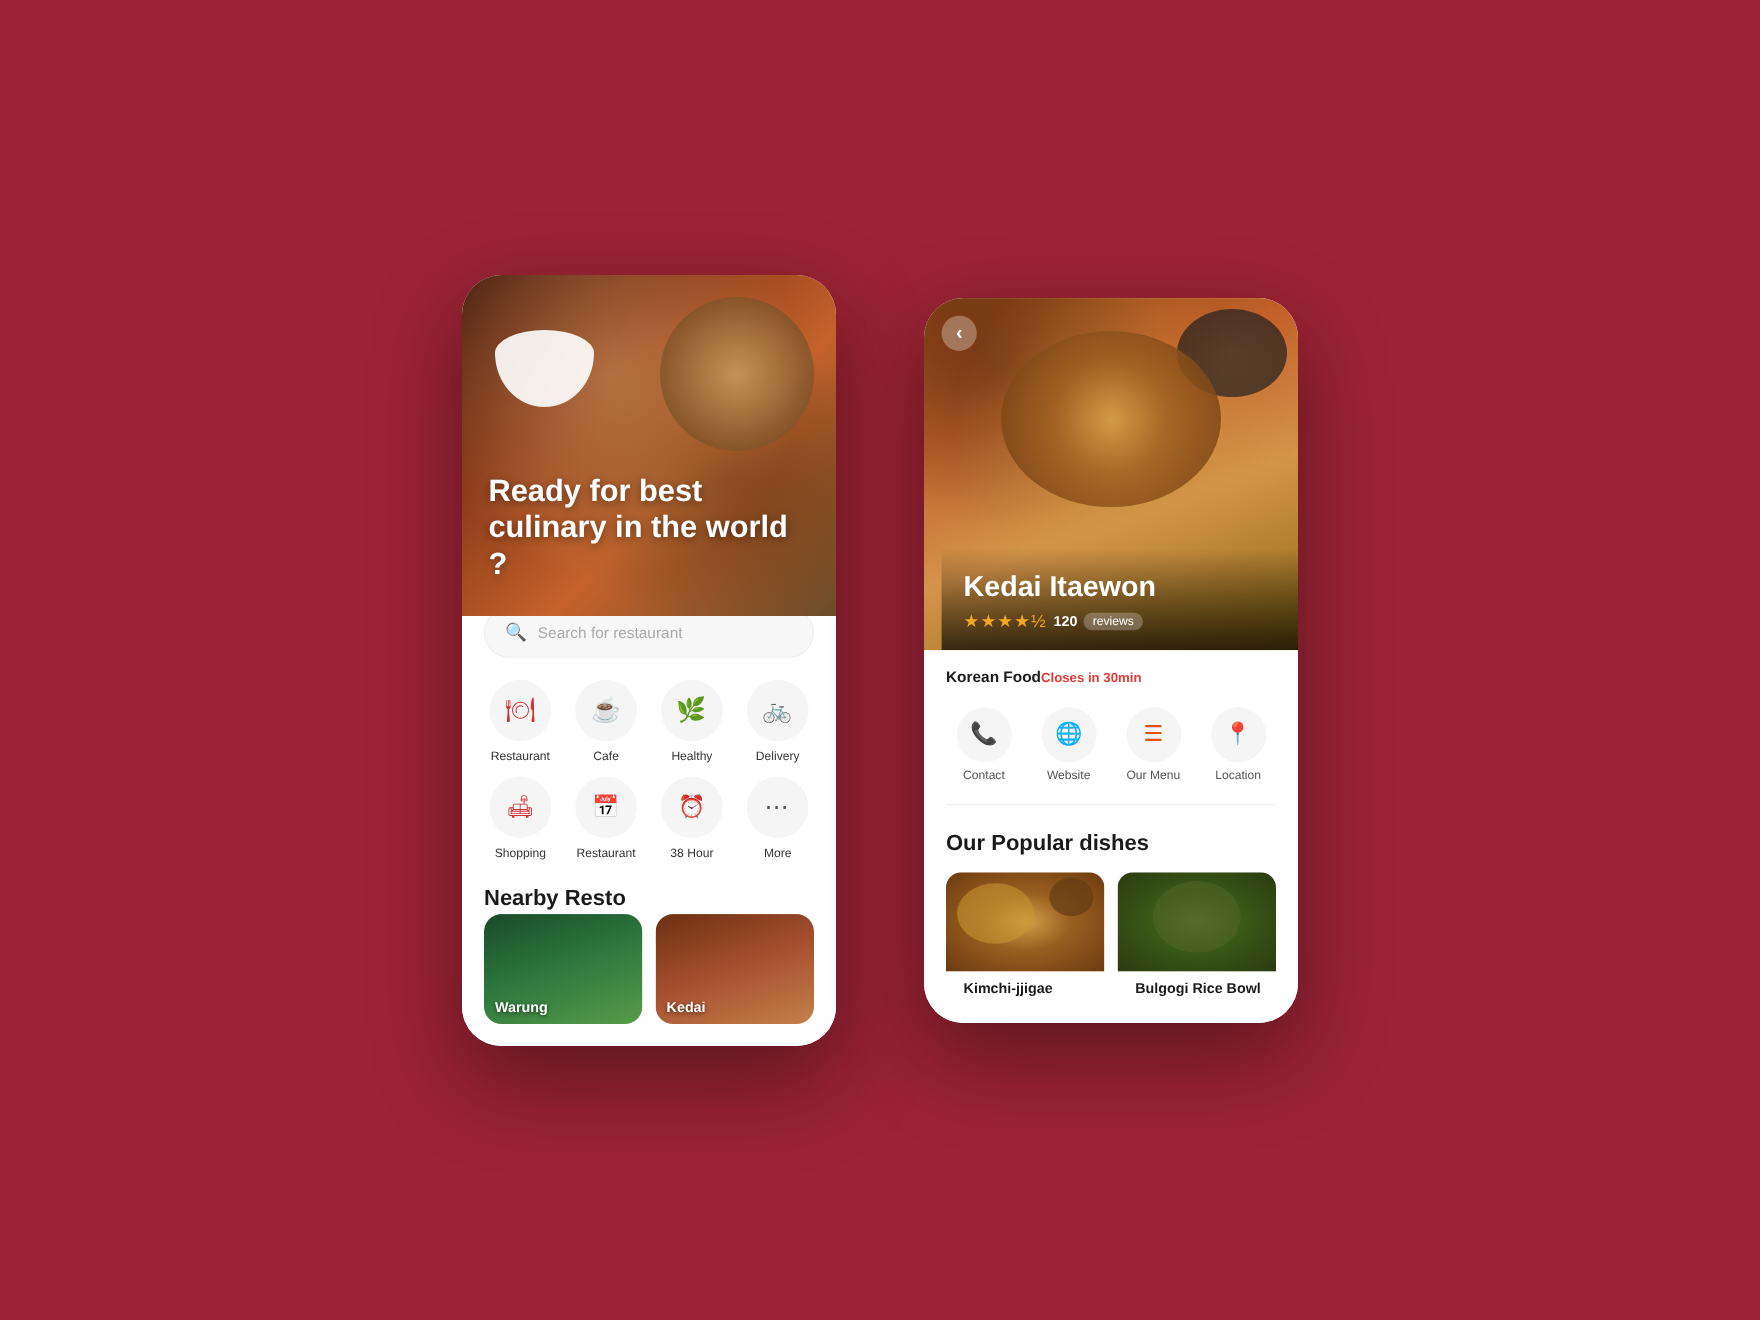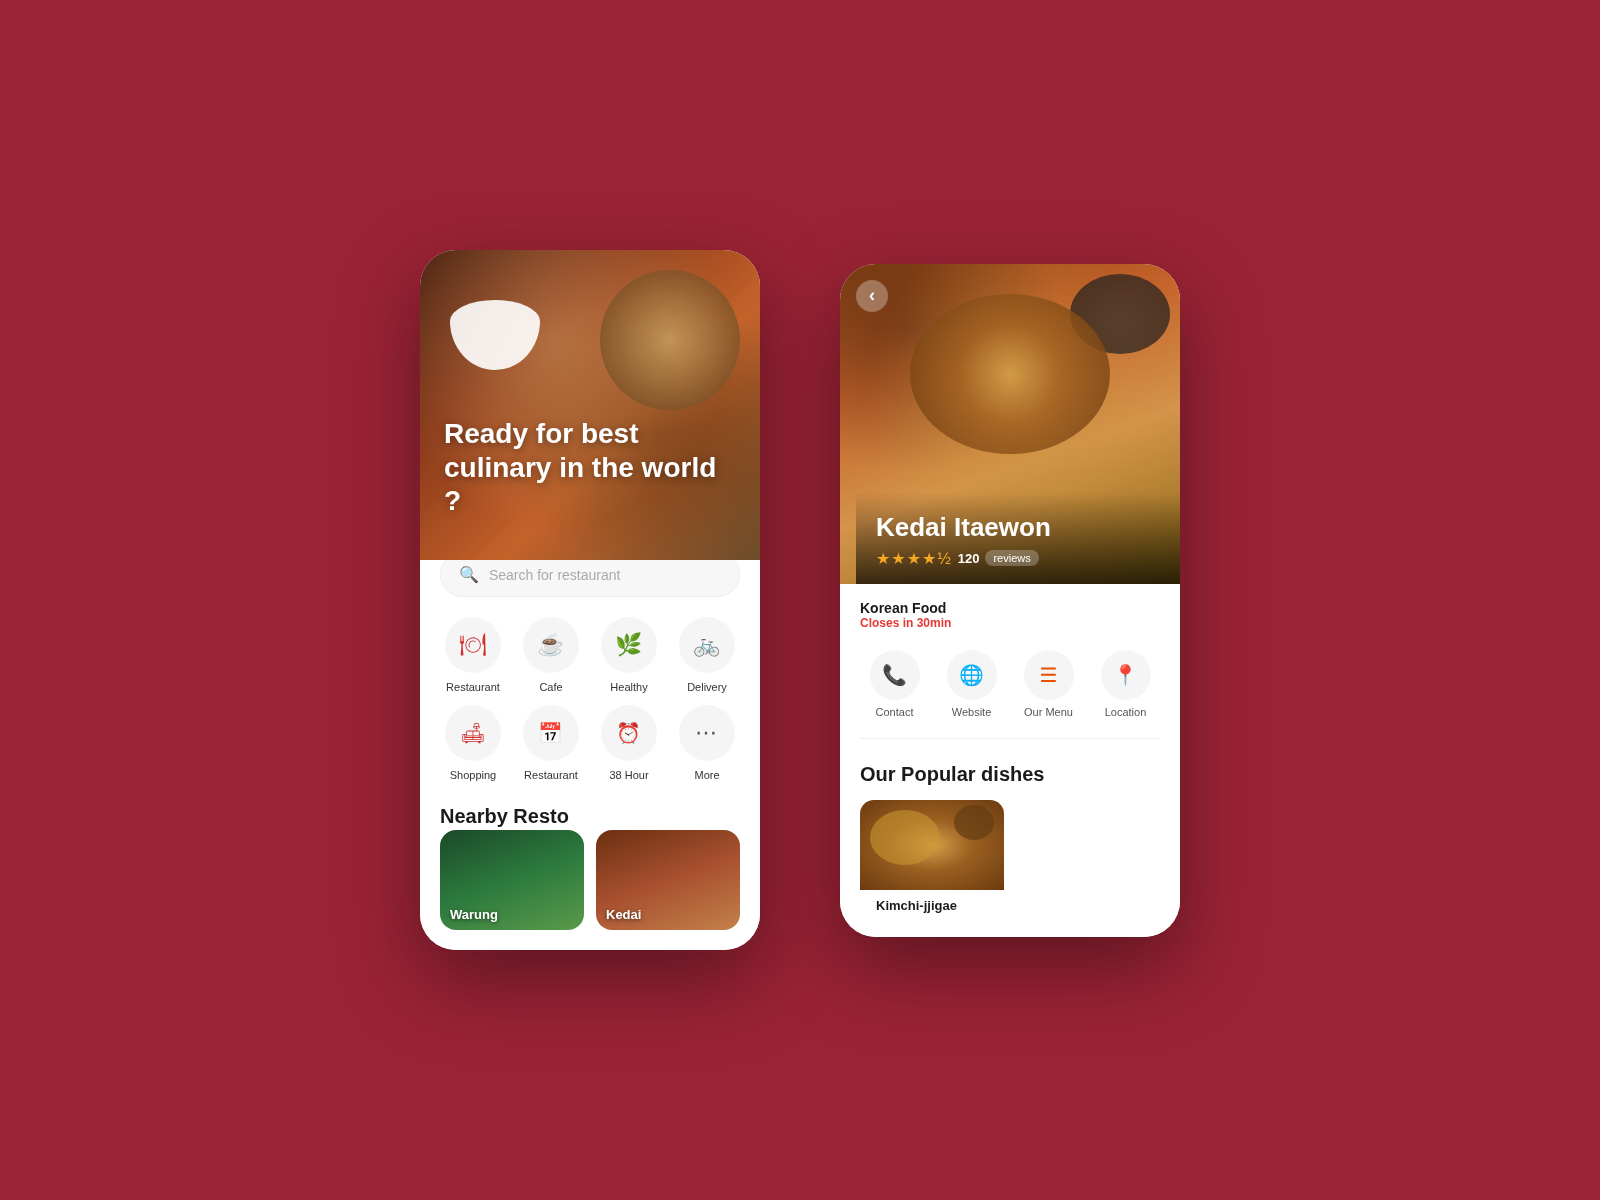--- a/index.html
+++ b/index.html
@@ -54,21 +54,21 @@
       top: 50px;
       left: 30px;
       width: 90px;
       height: 70px;
       background: white;
       border-radius: 50% 50% 50% 50% / 30% 30% 70% 70%;
       opacity: 0.9;
     }
     .hero-text {
       position: absolute;
-      bottom: 42px;
+      bottom: 30px;
       left: 24px;
       right: 24px;
     }
     .hero-title {
       color: white;
       font-size: 28px;
       font-weight: 700;
       line-height: 1.2;
       text-shadow: 0 2px 8px rgba(0,0,0,0.4);
     }
@@ -261,23 +261,22 @@
       padding: 2px 8px;
       border-radius: 10px;
     }
 
     .right-body {
       background: white;
       padding: 16px 20px 20px;
     }
     .cuisine-row {
       display: flex;
-      align-items: flex-start;
+      align-items: flex-end;
       margin-bottom: 20px;
-      flex-direction: column;
     }
     .cuisine-type {
       font-size: 14px;
       font-weight: 700;
       color: #1a1a1a;
     }
     .closing-badge {
       font-size: 12px;
       color: #e53935;
       font-weight: 600;
@@ -487,15 +486,21 @@
     <div class="popular-title">Our Popular dishes</div>
 
     <div class="dishes-grid">
       <div class="dish-card">
         <div class="dish-img dish-img-1" style="background:radial-gradient(ellipse at 50% 50%, #d4a04a 0%, #9a6020 40%, #6b3a10 100%); position:relative; overflow:hidden;">
           <div style="position:absolute;top:10px;left:10px;width:70px;height:55px;border-radius:50%;background:rgba(200,150,50,0.6);"></div>
           <div style="position:absolute;top:5px;right:10px;width:40px;height:35px;border-radius:50%;background:rgba(100,60,20,0.7);"></div>
         </div>
         <div class="dish-name">Kimchi-jjigae</div>
       </div>
+      <div class="dish-card">
+        <div class="dish-img dish-img-2" style="background:radial-gradient(ellipse at 50% 50%, #5a7a30 0%, #3a5a18 40%, #2a3a10 100%); position:relative; overflow:hidden;">
+          <div style="position:absolute;top:8px;left:50%;transform:translateX(-50%);width:80px;height:65px;border-radius:50%;background:rgba(80,100,40,0.6);"></div>
+        </div>
+        <div class="dish-name">Bulgogi Rice Bowl</div>
+      </div>
     </div>
   </div>
 </div>
 
 </body></html>

